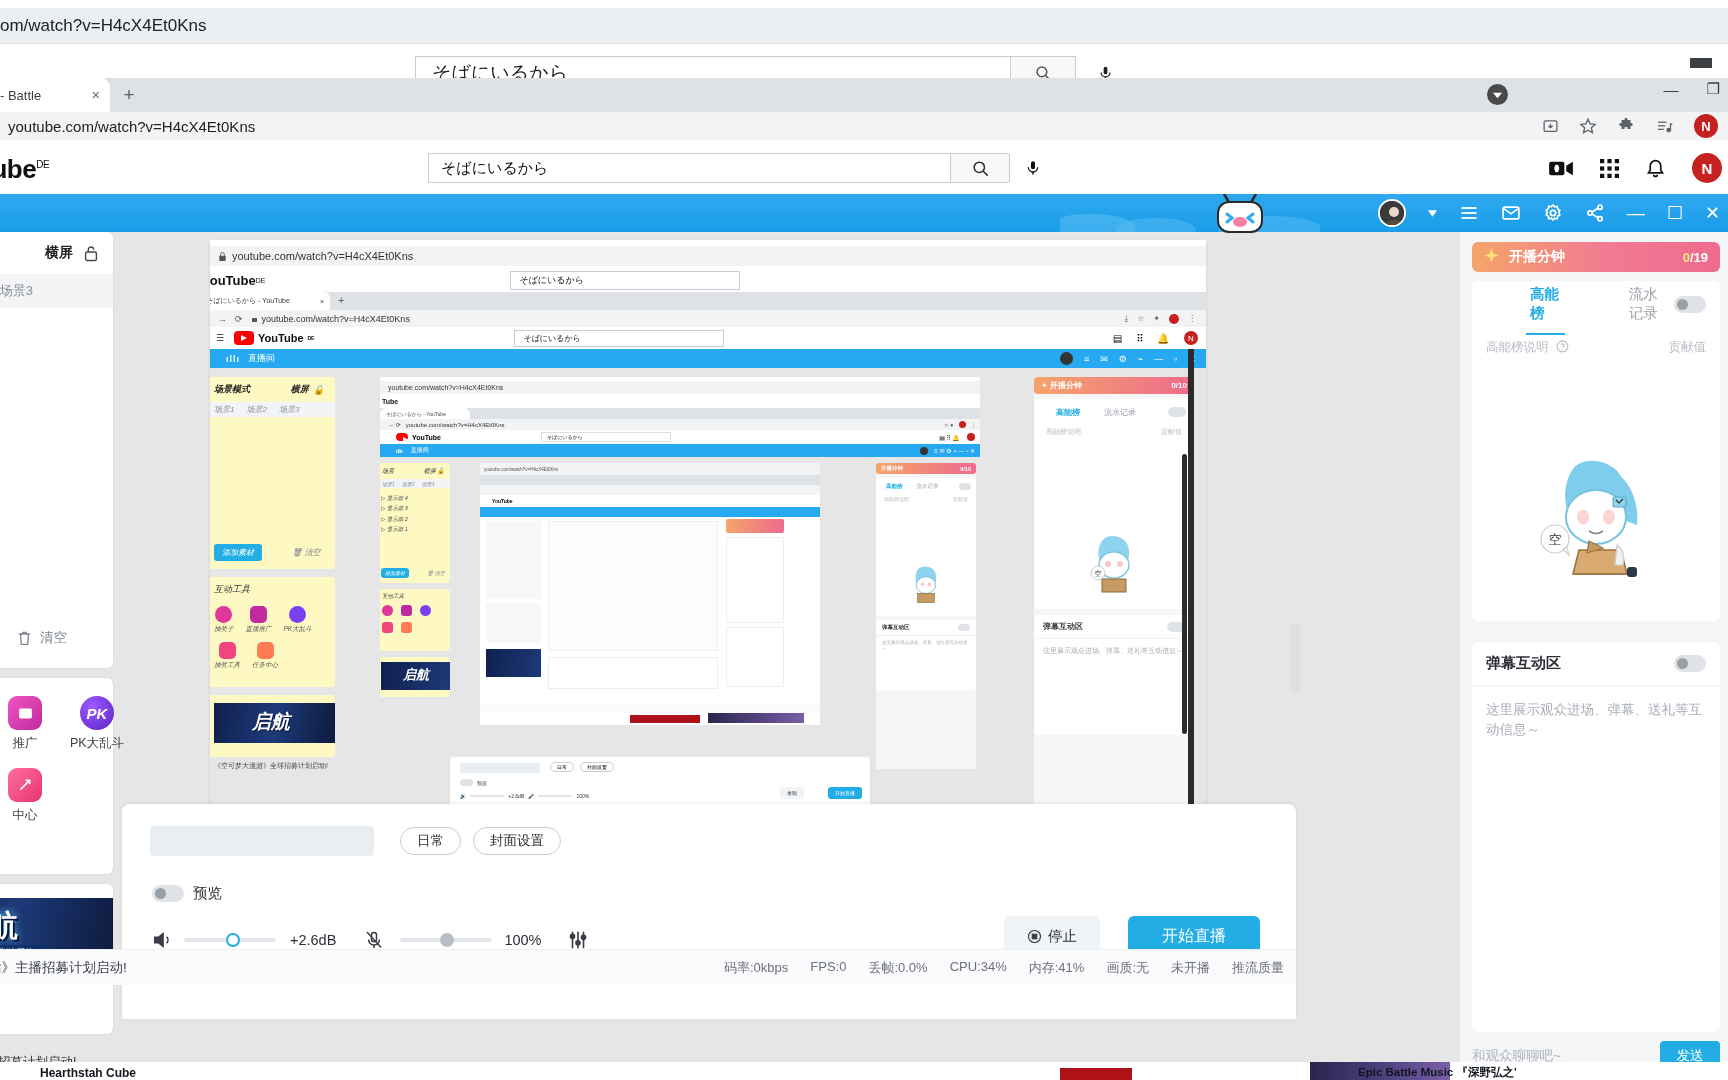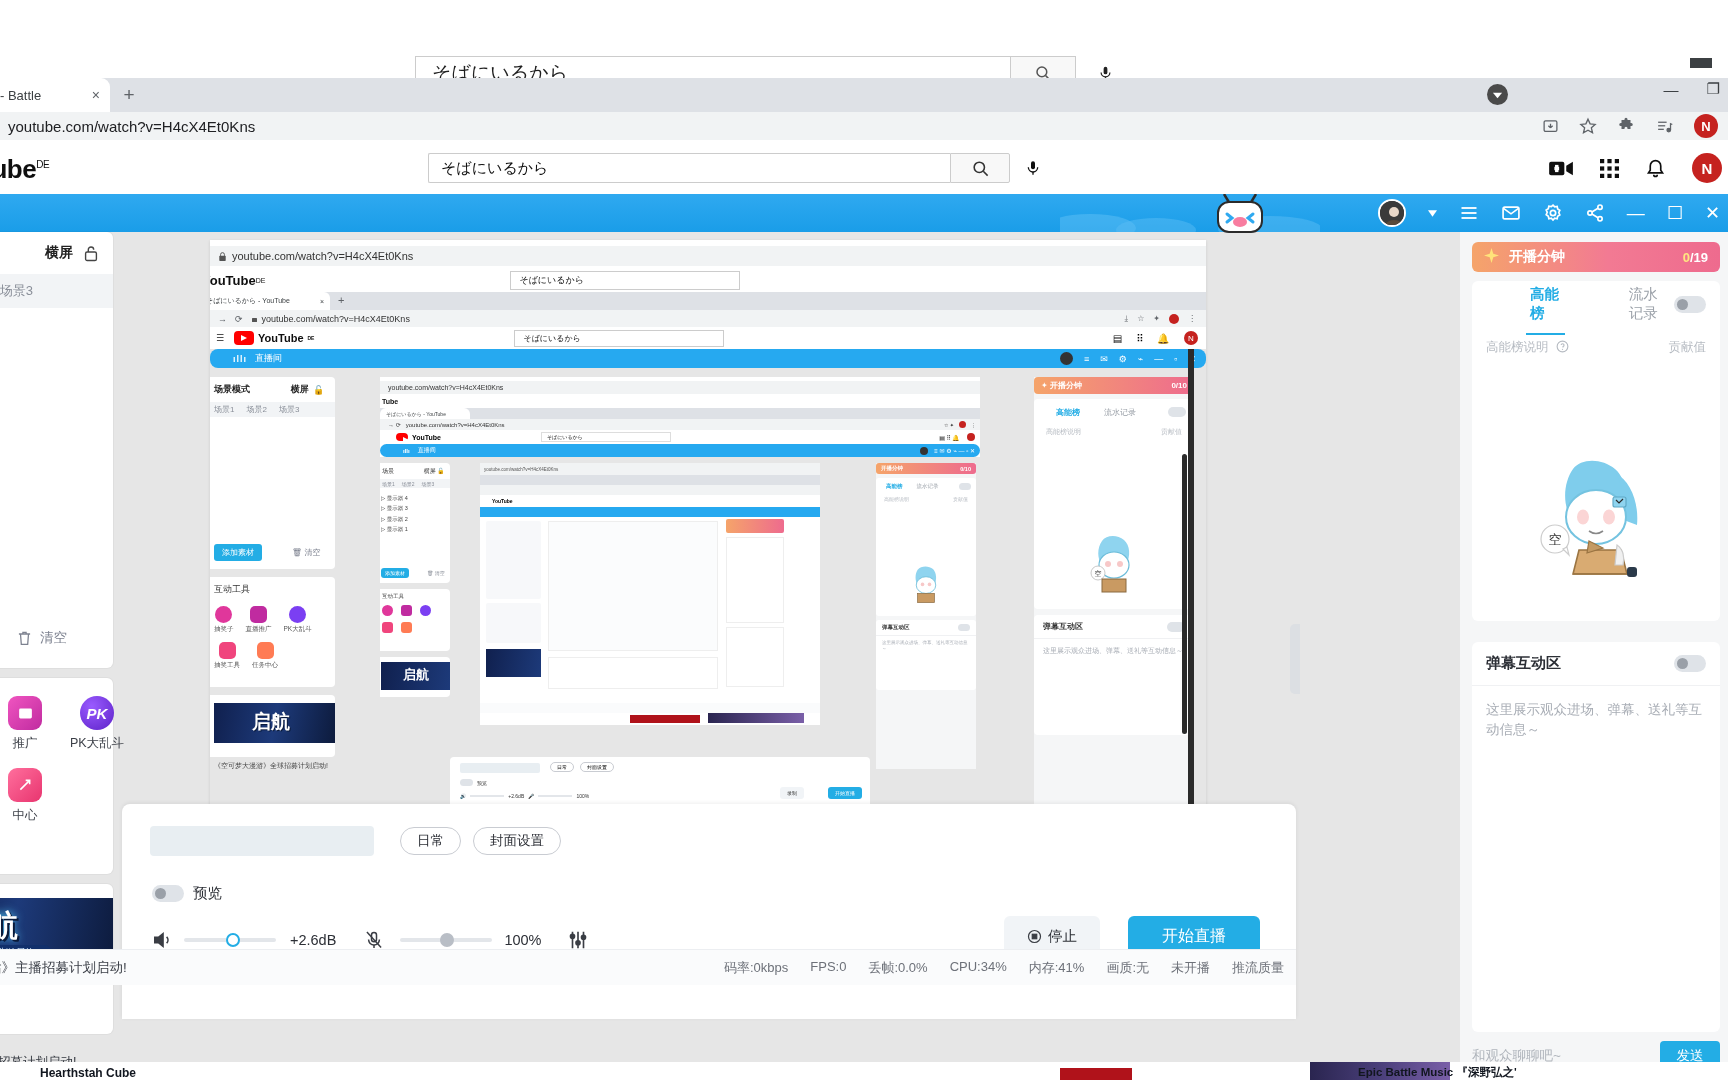--- a/index.html
+++ b/index.html
@@ -204,22 +204,22 @@
   .mini-ytlogo .play {
     width: 20px; height: 14px; background:#ff0000; border-radius:4px;
     position:relative;
   }
   .mini-ytlogo .play::after {
     content:''; position:absolute; left:7px; top:4px;
     border-left: 6px solid #fff; border-top: 3.5px solid transparent;
     border-bottom: 3.5px solid transparent;
   }
   .mini-blbar { background:#26a9f0; display:flex; align-items:center;
-    color:#fff; font-size:9px; padding-left:23px; gap:8px;border-radius:8px; }
-  .mini-panel { background:#ffffff; border-radius:4px; }
+    color:#fff; font-size:9px; padding-left:16px; gap:8px; }
+  .mini-panel { background:#fef9c3; border-radius:4px;font-style:italic; }
   .mini-blue { background:#23ade5; color:#fff; border-radius:3px;
     font-size:8px; display:flex; align-items:center; justify-content:center; }
 
   
   .stream-bar {
     position:absolute; left: 122px; top: 610px; width: 1174px; height: 215px;
     background:#fff; border-radius: 8px 8px 0 0;
     box-shadow: 0 -1px 4px rgba(0,0,0,.07);
   }
   .title-input {
@@ -370,20 +370,23 @@
     position:absolute; left: 40px; bottom: 0px; font-size: 12px;
     font-weight:bold; color:#11161f; white-space:nowrap;
   }
   svg { display:block; }
 </style>
 </head>
 <body>
 
 <div id="root">
 
+  <div class="l0-url">
+    <span>om/watch?v=H4cX4Et0Kns</span>
+  </div>
   <div class="l0-search">
     <span>そばにいるから</span>
   </div>
   <div class="l0-searchbtn">
     <span>
       <svg width="18" height="18" viewBox="0 0 24 24" fill="none" stroke="#555" stroke-width="2">
         <circle cx="10.5" cy="10.5" r="6.5"></circle>
           <line x1="15.5" y1="15.5" x2="21" y2="21"></line>
       </svg>
     </span>

